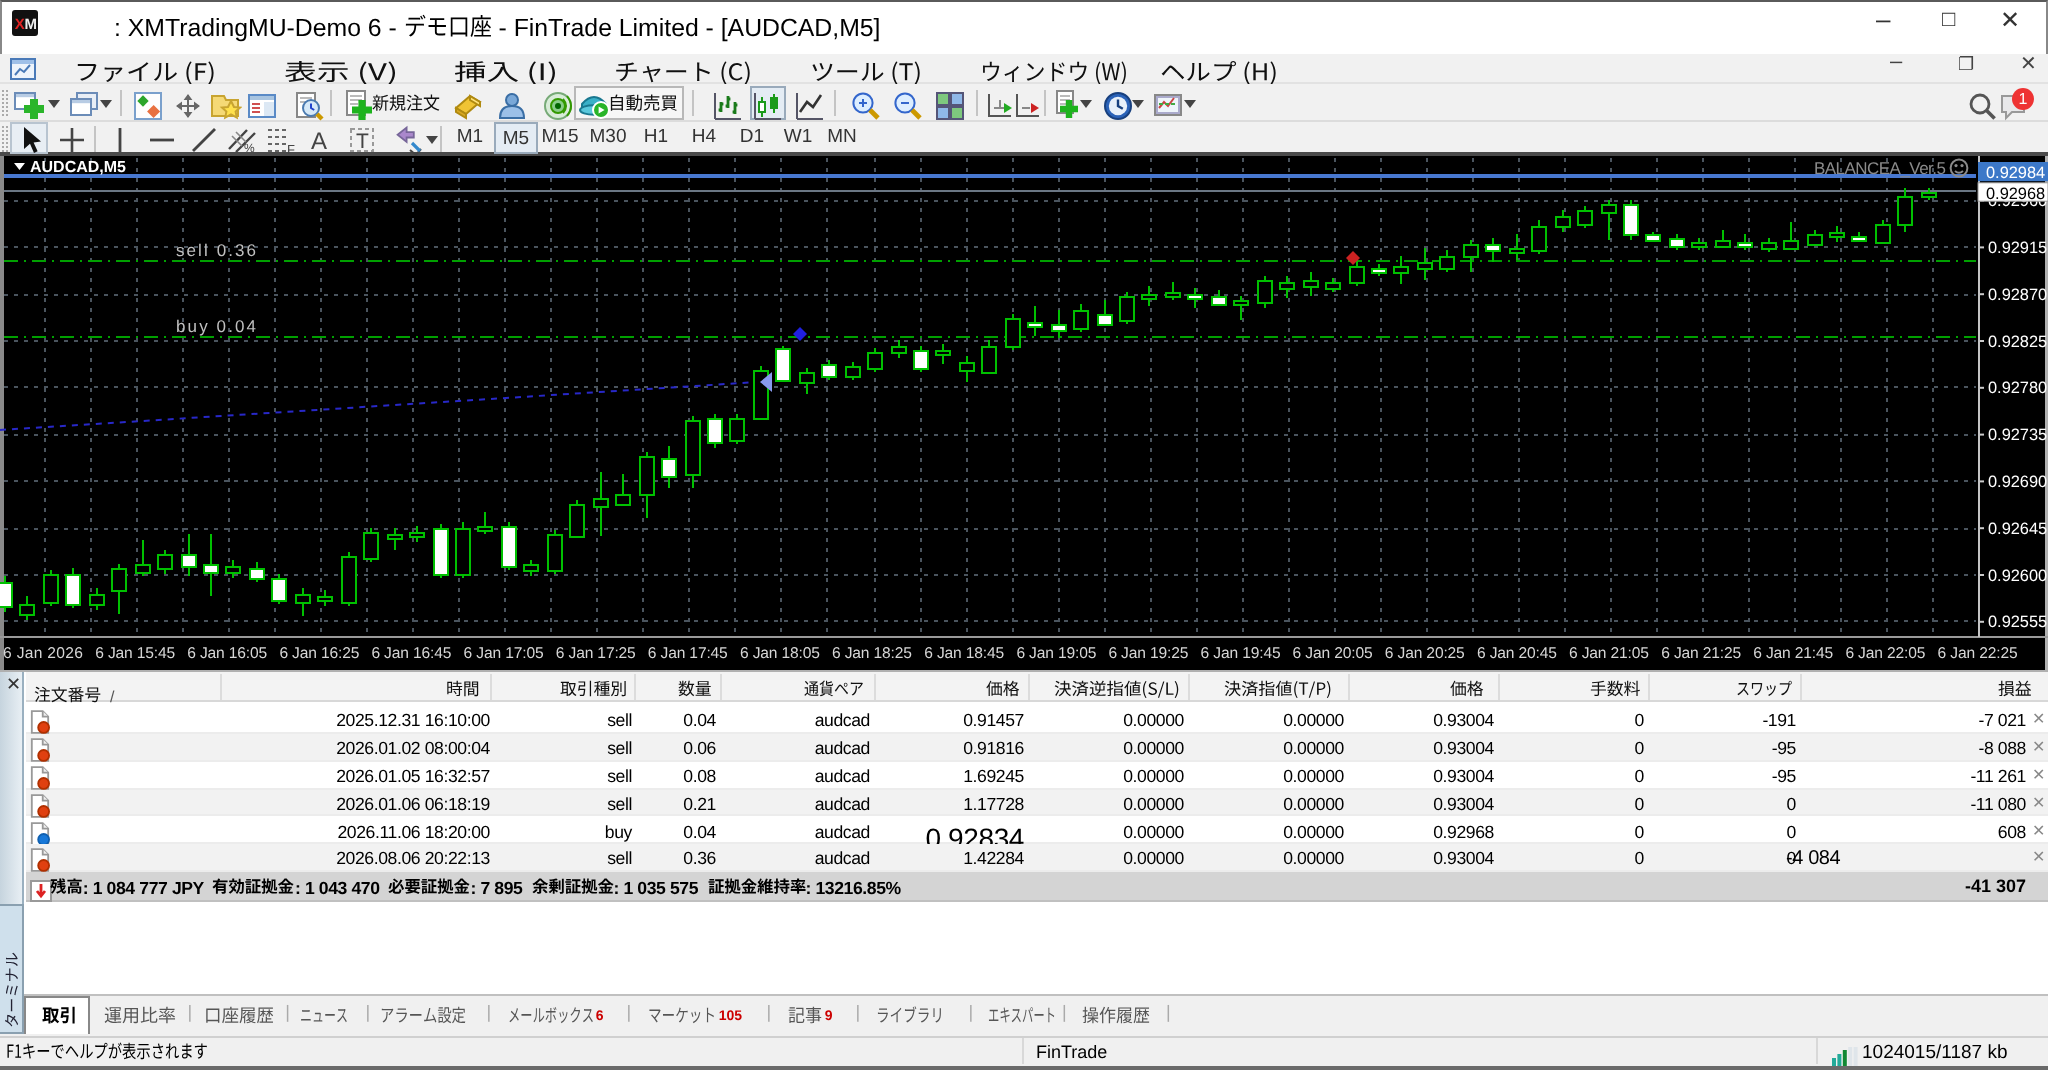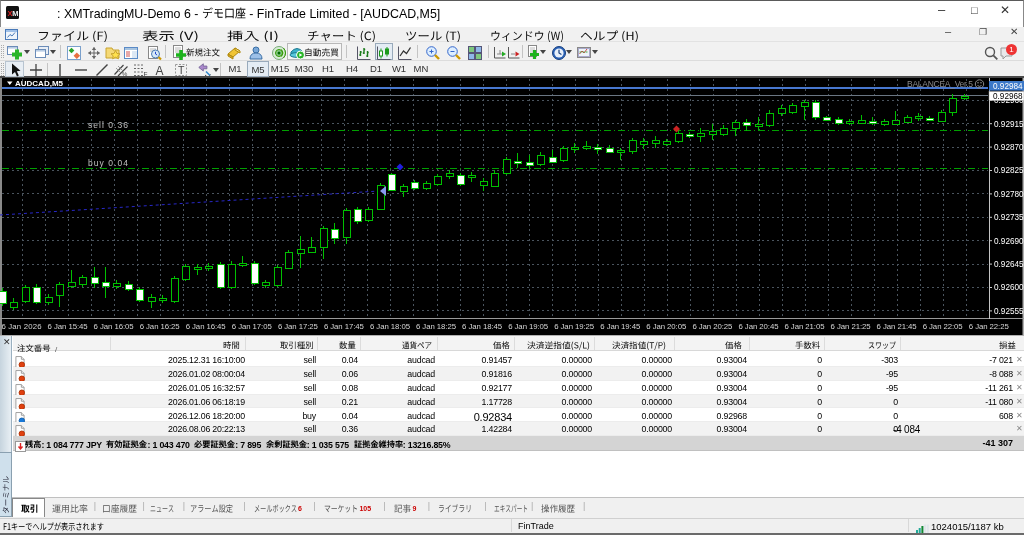--- a/index.html
+++ b/index.html
@@ -712,21 +712,21 @@
     </svg></div>
 <div class="abs" style="left:125px;top:355.3px;width:120px;text-align:right;font-size:8.8px;letter-spacing:-0.2px;color:#000;white-space:nowrap">2025.12.31 16:10:00</div>
 <div class="abs" style="left:196px;top:355.3px;width:120px;text-align:right;font-size:8.8px;letter-spacing:-0.2px;color:#000;white-space:nowrap">sell</div>
 <div class="abs" style="left:238px;top:355.3px;width:120px;text-align:right;font-size:8.8px;letter-spacing:-0.2px;color:#000;white-space:nowrap">0.04</div>
 <div class="abs" style="left:315px;top:355.3px;width:120px;text-align:right;font-size:8.8px;letter-spacing:-0.2px;color:#000;white-space:nowrap">audcad</div>
 <div class="abs" style="left:392px;top:355.3px;width:120px;text-align:right;font-size:8.8px;letter-spacing:-0.2px;color:#000;white-space:nowrap">0.91457</div>
 <div class="abs" style="left:472px;top:355.3px;width:120px;text-align:right;font-size:8.8px;letter-spacing:-0.2px;color:#000;white-space:nowrap">0.00000</div>
 <div class="abs" style="left:552px;top:355.3px;width:120px;text-align:right;font-size:8.8px;letter-spacing:-0.2px;color:#000;white-space:nowrap">0.00000</div>
 <div class="abs" style="left:627px;top:355.3px;width:120px;text-align:right;font-size:8.8px;letter-spacing:-0.2px;color:#000;white-space:nowrap">0.93004</div>
 <div class="abs" style="left:702px;top:355.3px;width:120px;text-align:right;font-size:8.8px;letter-spacing:-0.2px;color:#000;white-space:nowrap">0</div>
-<div class="abs" style="left:778px;top:355.3px;width:120px;text-align:right;font-size:8.8px;letter-spacing:-0.2px;color:#000;white-space:nowrap">-303</div>
+<div class="abs" style="left:778px;top:355.3px;width:120px;text-align:right;font-size:8.8px;letter-spacing:-0.2px;color:#000;white-space:nowrap">-191</div>
 <div class="abs" style="left:893px;top:355.3px;width:120px;text-align:right;font-size:8.8px;letter-spacing:-0.2px;color:#000;white-space:nowrap">-7 021</div>
 <div class="abs" style="left:1016px;top:355.3px;font-size:8px;color:#888">✕</div>
 <div class="abs" style="left:13px;top:367.1px;width:1011px;height:13.8px;background:#f2f2f2;border-bottom:1px solid #ececec"></div>
 <div style="position:absolute;left:15px;top:368.1px;width:10px;height:12px"><svg width="10" height="12" viewBox="0 0 11 13">
       <path d="M1 .5 h6 l3 3 V12.5 H1 z" fill="#fff" stroke="#999"></path>
       <path d="M7 .5 l0 3 3 0" fill="#eee" stroke="#999"></path>
       <circle cx="7.5" cy="9.5" r="3" fill="#e04010" stroke="#b03000"></circle>
     </svg></div>
 <div class="abs" style="left:125px;top:369.1px;width:120px;text-align:right;font-size:8.8px;letter-spacing:-0.2px;color:#000;white-space:nowrap">2026.01.02 08:00:04</div>
 <div class="abs" style="left:196px;top:369.1px;width:120px;text-align:right;font-size:8.8px;letter-spacing:-0.2px;color:#000;white-space:nowrap">sell</div>
@@ -743,21 +743,21 @@
 <div class="abs" style="left:13px;top:380.9px;width:1011px;height:13.8px;background:#ffffff;border-bottom:1px solid #ececec"></div>
 <div style="position:absolute;left:15px;top:381.90000000000003px;width:10px;height:12px"><svg width="10" height="12" viewBox="0 0 11 13">
       <path d="M1 .5 h6 l3 3 V12.5 H1 z" fill="#fff" stroke="#999"></path>
       <path d="M7 .5 l0 3 3 0" fill="#eee" stroke="#999"></path>
       <circle cx="7.5" cy="9.5" r="3" fill="#e04010" stroke="#b03000"></circle>
     </svg></div>
 <div class="abs" style="left:125px;top:382.9px;width:120px;text-align:right;font-size:8.8px;letter-spacing:-0.2px;color:#000;white-space:nowrap">2026.01.05 16:32:57</div>
 <div class="abs" style="left:196px;top:382.9px;width:120px;text-align:right;font-size:8.8px;letter-spacing:-0.2px;color:#000;white-space:nowrap">sell</div>
 <div class="abs" style="left:238px;top:382.9px;width:120px;text-align:right;font-size:8.8px;letter-spacing:-0.2px;color:#000;white-space:nowrap">0.08</div>
 <div class="abs" style="left:315px;top:382.9px;width:120px;text-align:right;font-size:8.8px;letter-spacing:-0.2px;color:#000;white-space:nowrap">audcad</div>
-<div class="abs" style="left:392px;top:382.9px;width:120px;text-align:right;font-size:8.8px;letter-spacing:-0.2px;color:#000;white-space:nowrap">0.92177</div>
+<div class="abs" style="left:392px;top:382.9px;width:120px;text-align:right;font-size:8.8px;letter-spacing:-0.2px;color:#000;white-space:nowrap">1.69245</div>
 <div class="abs" style="left:472px;top:382.9px;width:120px;text-align:right;font-size:8.8px;letter-spacing:-0.2px;color:#000;white-space:nowrap">0.00000</div>
 <div class="abs" style="left:552px;top:382.9px;width:120px;text-align:right;font-size:8.8px;letter-spacing:-0.2px;color:#000;white-space:nowrap">0.00000</div>
 <div class="abs" style="left:627px;top:382.9px;width:120px;text-align:right;font-size:8.8px;letter-spacing:-0.2px;color:#000;white-space:nowrap">0.93004</div>
 <div class="abs" style="left:702px;top:382.9px;width:120px;text-align:right;font-size:8.8px;letter-spacing:-0.2px;color:#000;white-space:nowrap">0</div>
 <div class="abs" style="left:778px;top:382.9px;width:120px;text-align:right;font-size:8.8px;letter-spacing:-0.2px;color:#000;white-space:nowrap">-95</div>
 <div class="abs" style="left:893px;top:382.9px;width:120px;text-align:right;font-size:8.8px;letter-spacing:-0.2px;color:#000;white-space:nowrap">-11 261</div>
 <div class="abs" style="left:1016px;top:382.9px;font-size:8px;color:#888">✕</div>
 <div class="abs" style="left:13px;top:394.7px;width:1011px;height:13.8px;background:#f2f2f2;border-bottom:1px solid #ececec"></div>
 <div style="position:absolute;left:15px;top:395.70000000000005px;width:10px;height:12px"><svg width="10" height="12" viewBox="0 0 11 13">
       <path d="M1 .5 h6 l3 3 V12.5 H1 z" fill="#fff" stroke="#999"></path>
@@ -775,25 +775,25 @@
 <div class="abs" style="left:702px;top:396.7px;width:120px;text-align:right;font-size:8.8px;letter-spacing:-0.2px;color:#000;white-space:nowrap">0</div>
 <div class="abs" style="left:778px;top:396.7px;width:120px;text-align:right;font-size:8.8px;letter-spacing:-0.2px;color:#000;white-space:nowrap">0</div>
 <div class="abs" style="left:893px;top:396.7px;width:120px;text-align:right;font-size:8.8px;letter-spacing:-0.2px;color:#000;white-space:nowrap">-11 080</div>
 <div class="abs" style="left:1016px;top:396.7px;font-size:8px;color:#888">✕</div>
 <div class="abs" style="left:13px;top:408.5px;width:1011px;height:13.8px;background:#ffffff;border-bottom:1px solid #ececec"></div>
 <div style="position:absolute;left:15px;top:409.5px;width:10px;height:12px"><svg width="10" height="12" viewBox="0 0 11 13">
       <path d="M1 .5 h6 l3 3 V12.5 H1 z" fill="#fff" stroke="#999"></path>
       <path d="M7 .5 l0 3 3 0" fill="#eee" stroke="#999"></path>
       <circle cx="7.5" cy="9.5" r="3" fill="#1878d8" stroke="#1060b0"></circle>
     </svg></div>
-<div class="abs" style="left:125px;top:410.5px;width:120px;text-align:right;font-size:8.8px;letter-spacing:-0.2px;color:#000;white-space:nowrap">2026.12.06 18:20:00</div>
+<div class="abs" style="left:125px;top:410.5px;width:120px;text-align:right;font-size:8.8px;letter-spacing:-0.2px;color:#000;white-space:nowrap">2026.11.06 18:20:00</div>
 <div class="abs" style="left:196px;top:410.5px;width:120px;text-align:right;font-size:8.8px;letter-spacing:-0.2px;color:#000;white-space:nowrap">buy</div>
 <div class="abs" style="left:238px;top:410.5px;width:120px;text-align:right;font-size:8.8px;letter-spacing:-0.2px;color:#000;white-space:nowrap">0.04</div>
 <div class="abs" style="left:315px;top:410.5px;width:120px;text-align:right;font-size:8.8px;letter-spacing:-0.2px;color:#000;white-space:nowrap">audcad</div>
-<div class="abs" style="left:392px;top:410.5px;width:120px;text-align:right;font-size:11px;letter-spacing:-0.2px;color:#000;white-space:nowrap">0.92834</div>
+<div class="abs" style="left:392px;top:410.5px;width:120px;text-align:right;font-size:14px;letter-spacing:-0.2px;color:#000;white-space:nowrap">0.92834</div>
 <div class="abs" style="left:472px;top:410.5px;width:120px;text-align:right;font-size:8.8px;letter-spacing:-0.2px;color:#000;white-space:nowrap">0.00000</div>
 <div class="abs" style="left:552px;top:410.5px;width:120px;text-align:right;font-size:8.8px;letter-spacing:-0.2px;color:#000;white-space:nowrap">0.00000</div>
 <div class="abs" style="left:627px;top:410.5px;width:120px;text-align:right;font-size:8.8px;letter-spacing:-0.2px;color:#000;white-space:nowrap">0.92968</div>
 <div class="abs" style="left:702px;top:410.5px;width:120px;text-align:right;font-size:8.8px;letter-spacing:-0.2px;color:#000;white-space:nowrap">0</div>
 <div class="abs" style="left:778px;top:410.5px;width:120px;text-align:right;font-size:8.8px;letter-spacing:-0.2px;color:#000;white-space:nowrap">0</div>
 <div class="abs" style="left:893px;top:410.5px;width:120px;text-align:right;font-size:8.8px;letter-spacing:-0.2px;color:#000;white-space:nowrap">608</div>
 <div class="abs" style="left:1016px;top:410.5px;font-size:8px;color:#888">✕</div>
 <div class="abs" style="left:13px;top:422.3px;width:1011px;height:13.8px;background:#f2f2f2;border-bottom:1px solid #ececec"></div>
 <div style="position:absolute;left:15px;top:423.3px;width:10px;height:12px"><svg width="10" height="12" viewBox="0 0 11 13">
       <path d="M1 .5 h6 l3 3 V12.5 H1 z" fill="#fff" stroke="#999"></path>

